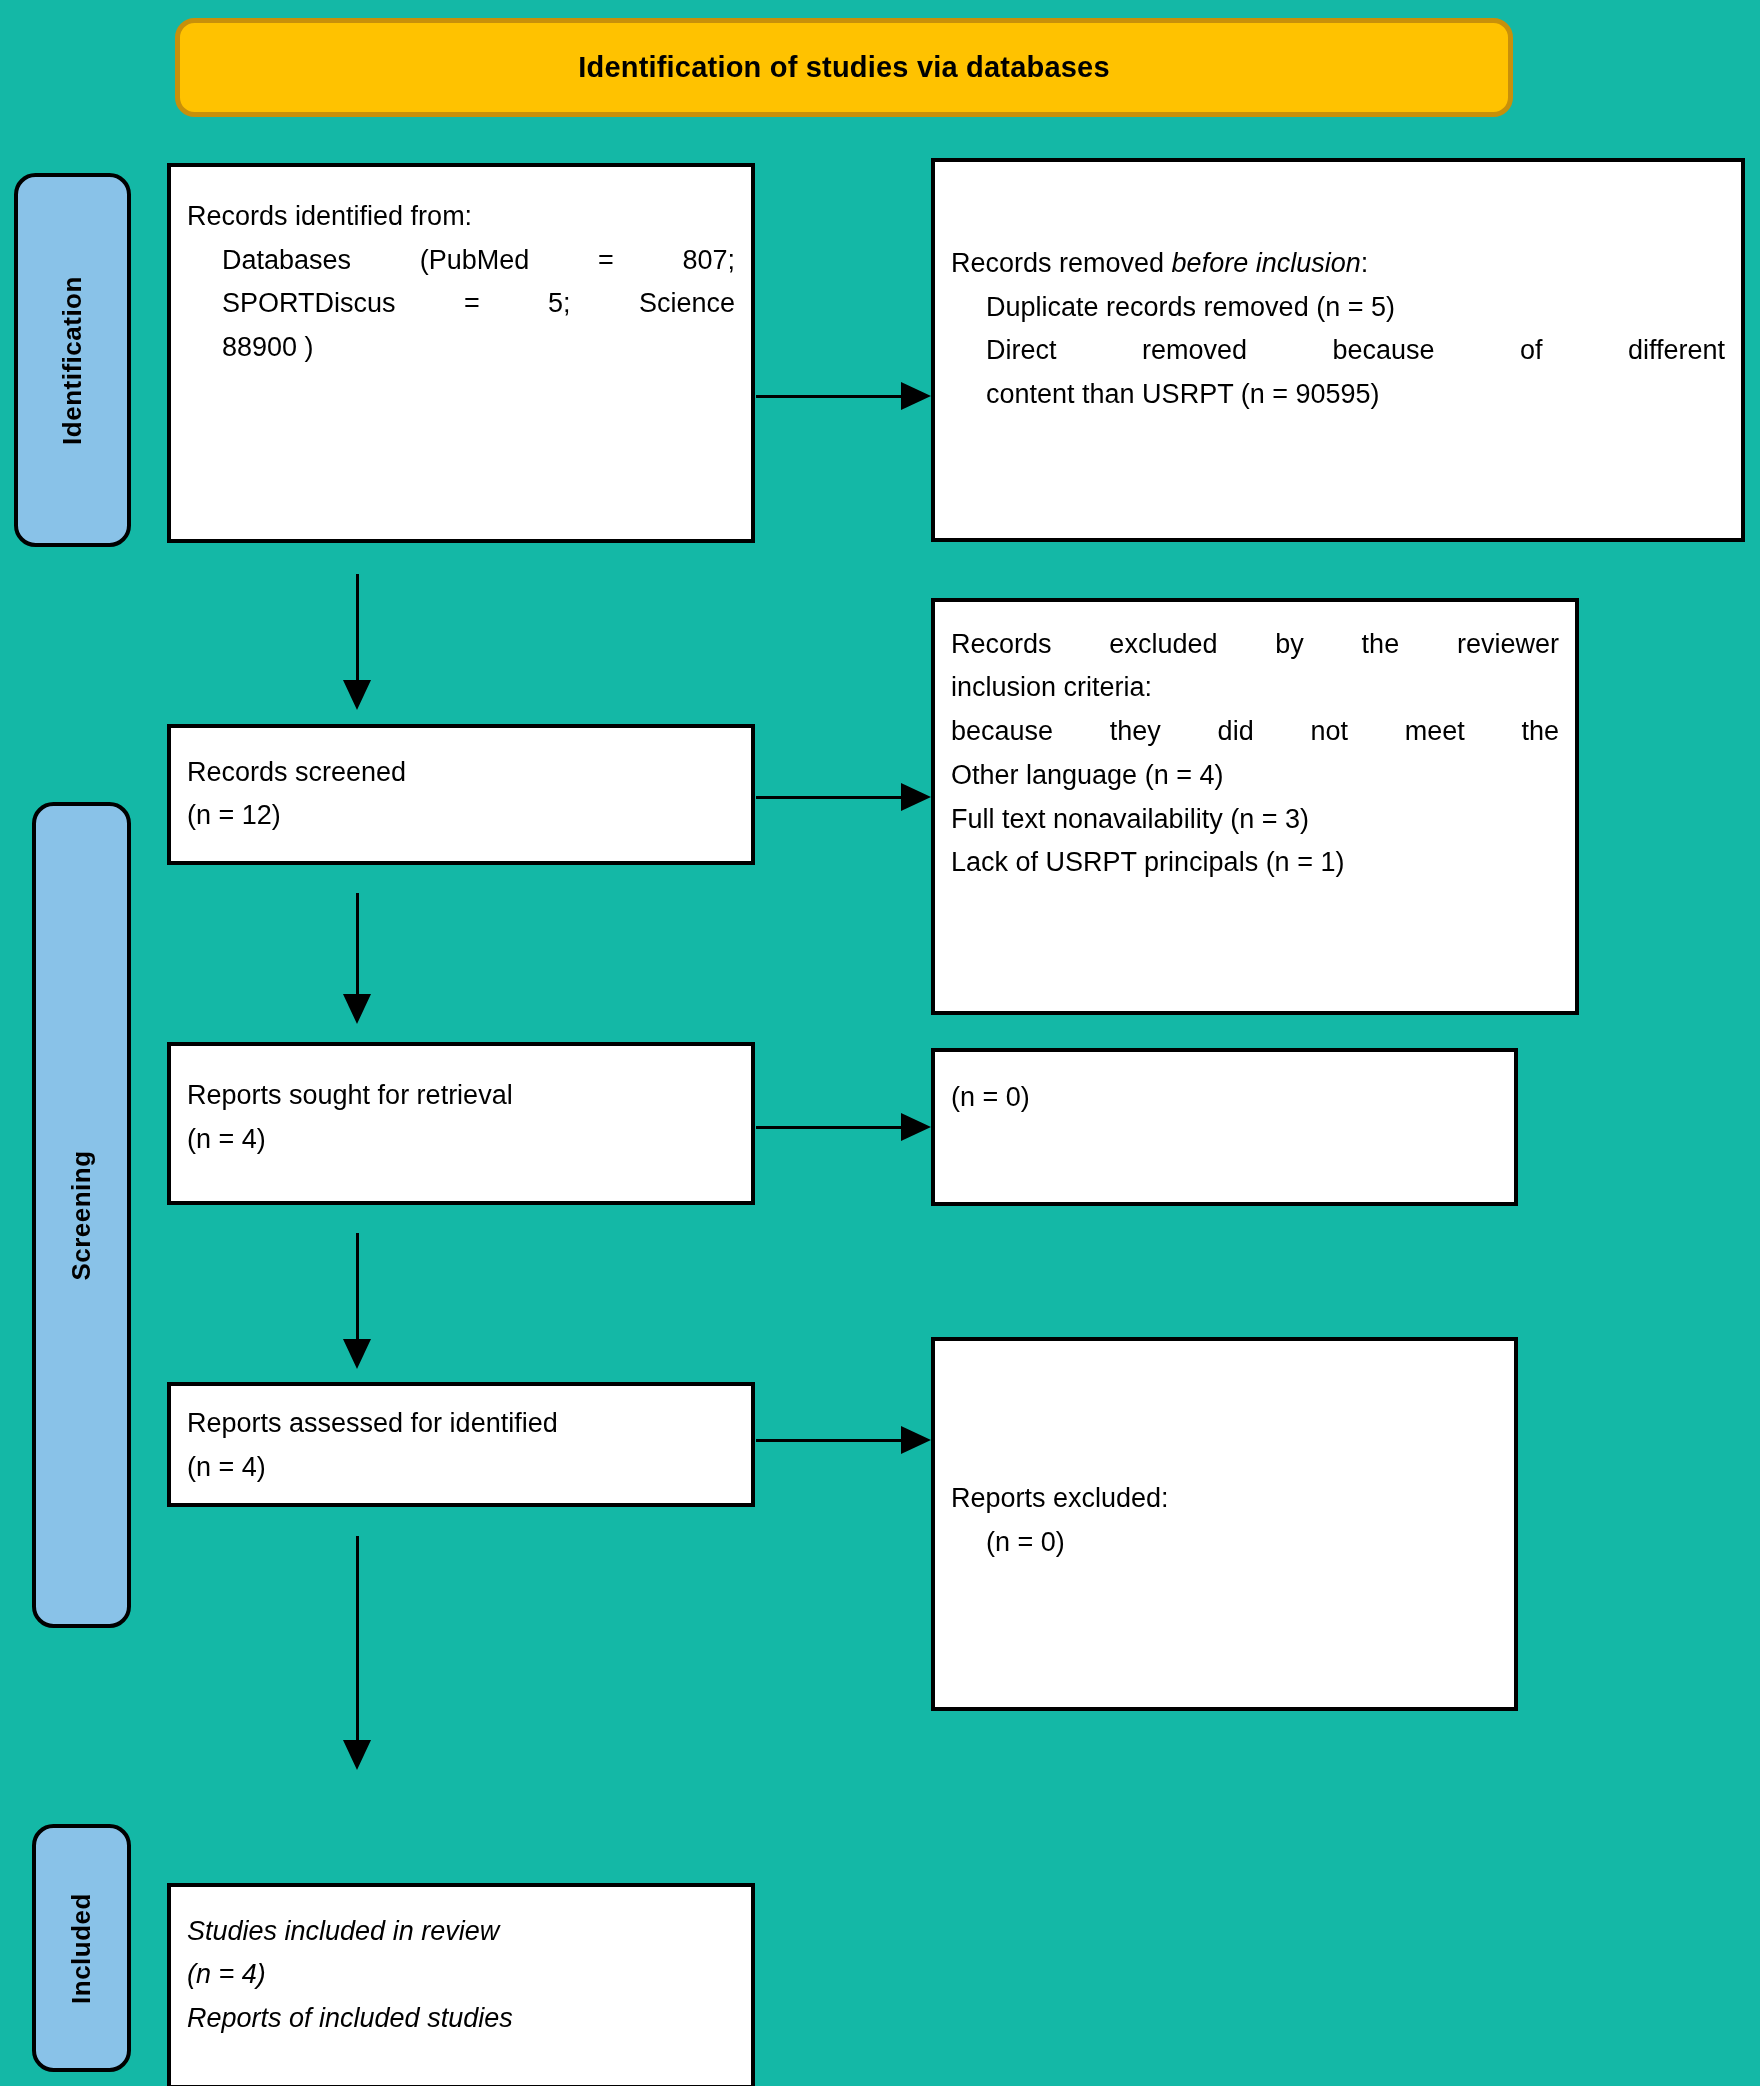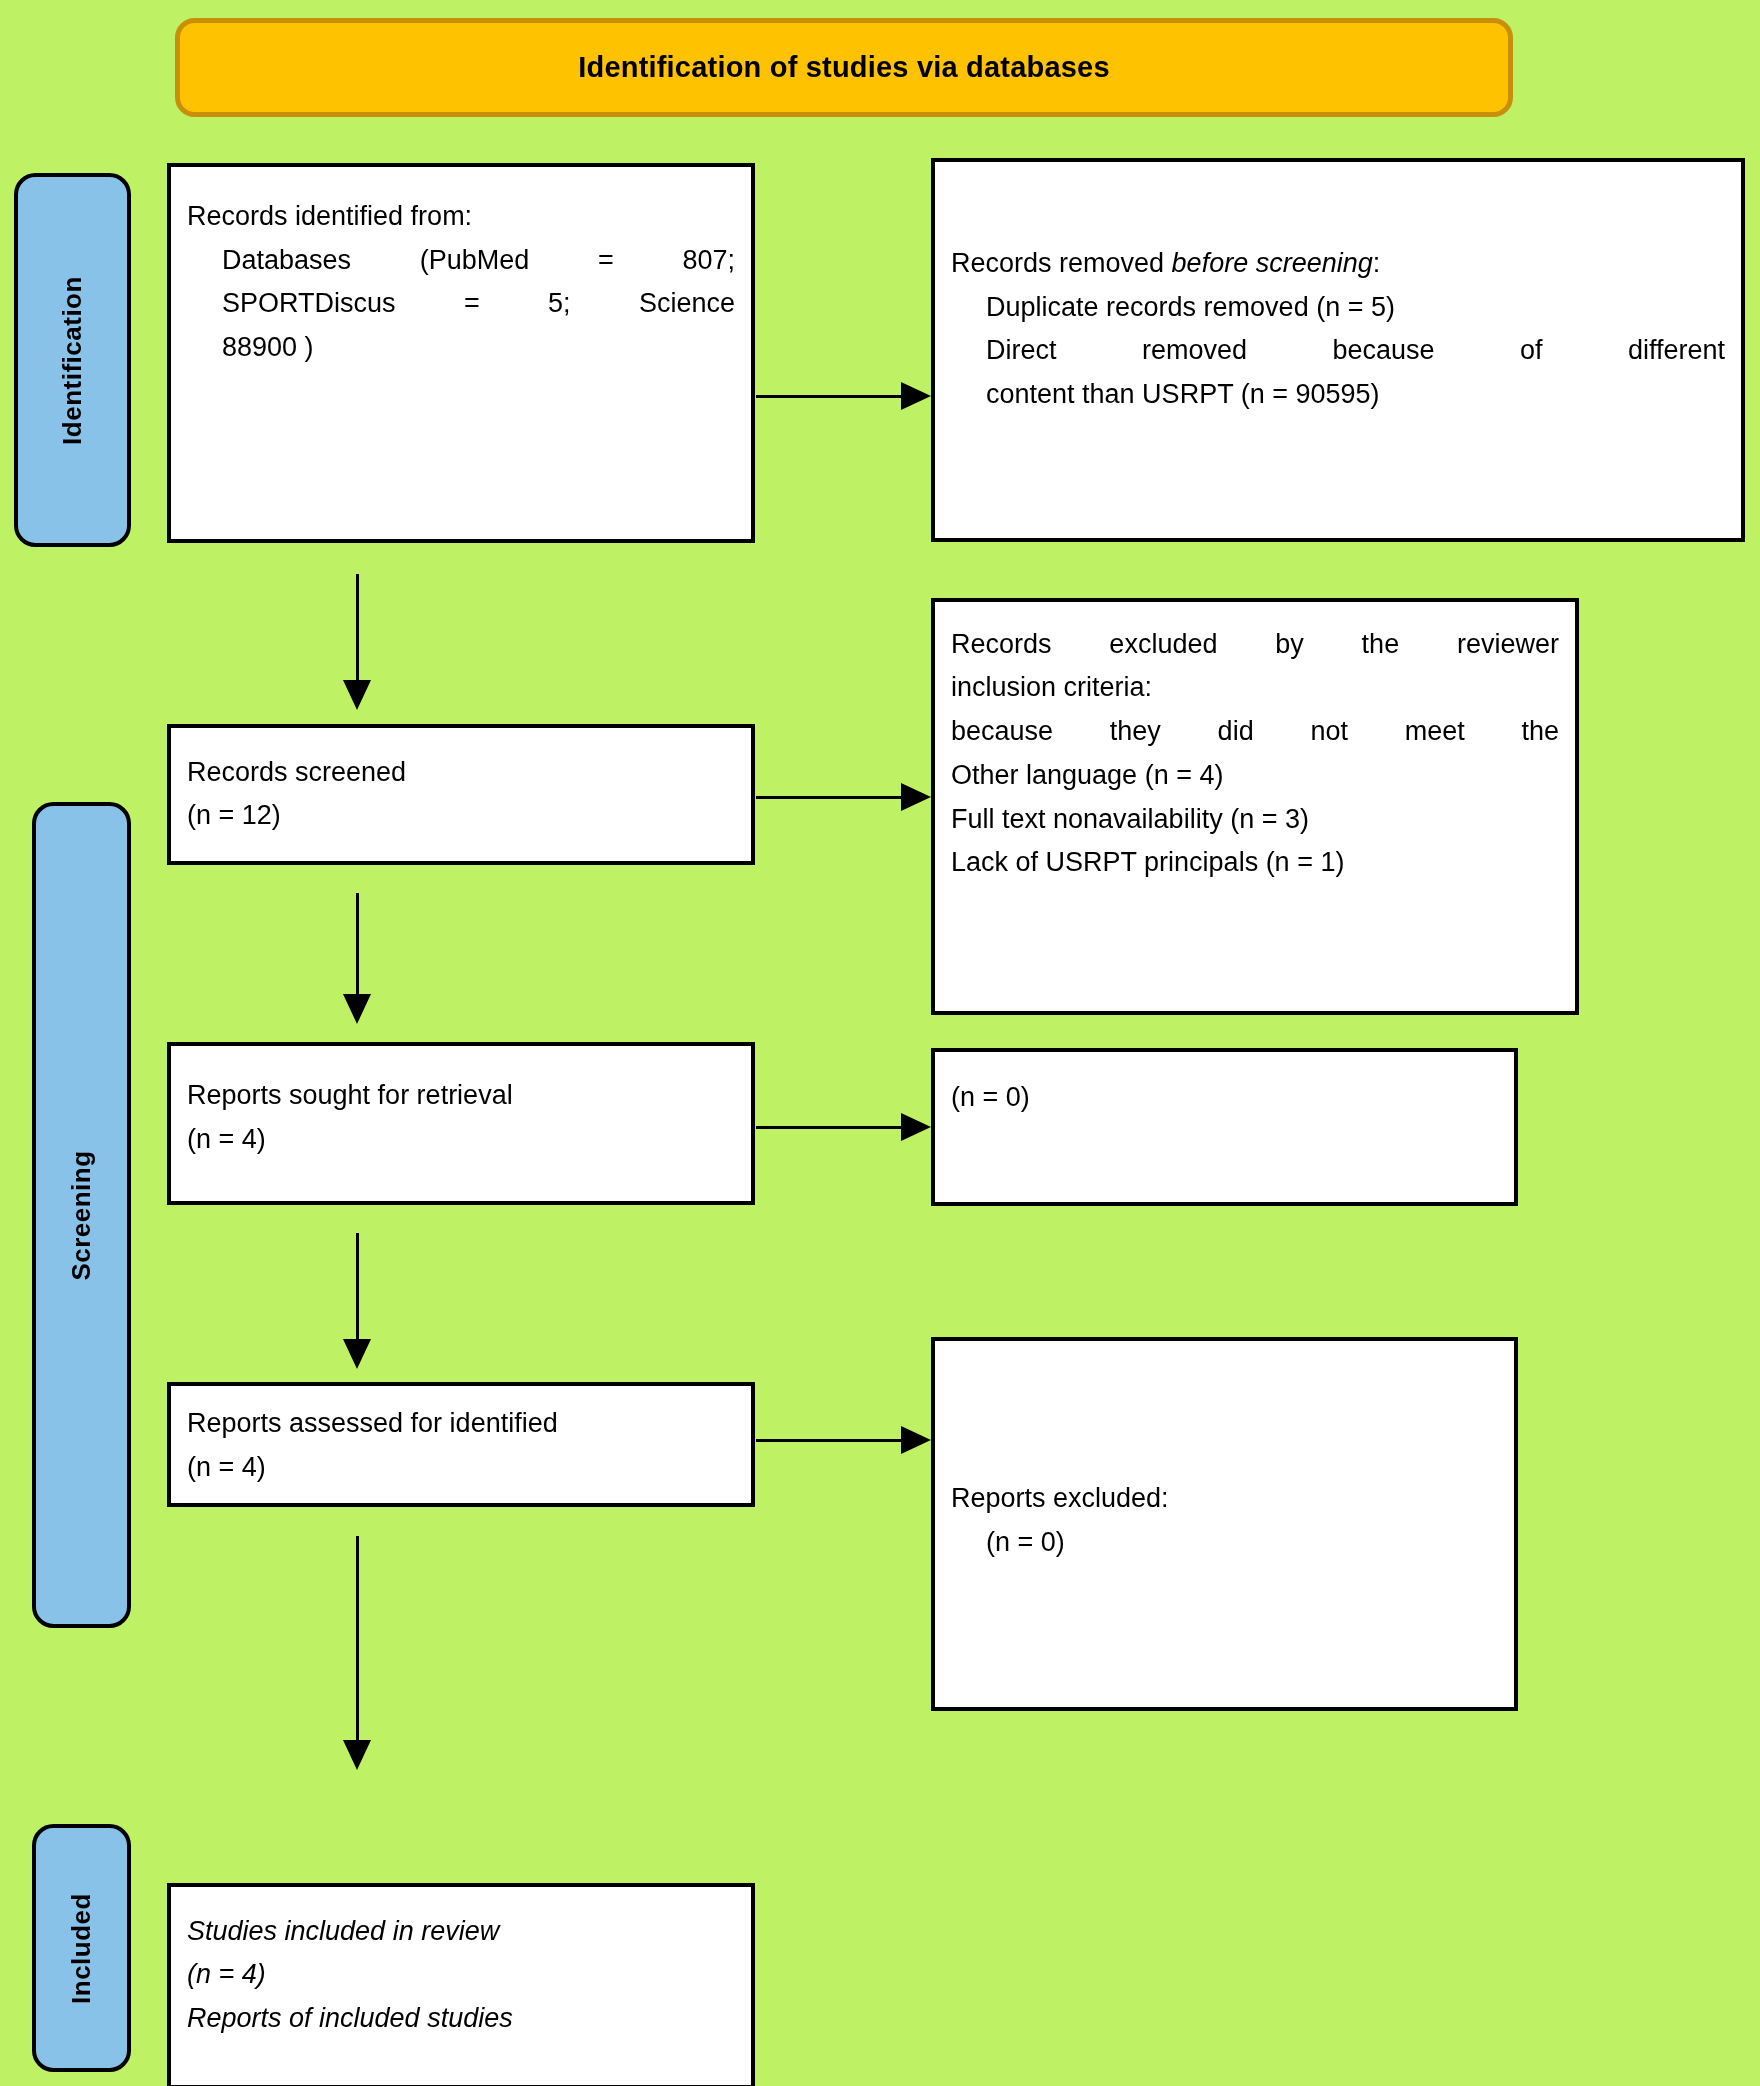--- a/index.html
+++ b/index.html
@@ -4,21 +4,21 @@
 <style>
   html,body{margin:0;padding:0;background:#fff;}
   body{
     font-family:"Liberation Sans", sans-serif;
     color:#000;
   }
   #page{
     position:relative;
     width:1760px;
     height:2087px;
-    background:#bef264;
+    background:#14b8a6;
     overflow:hidden;
   }
 
   
   .banner{
     position:absolute;
     left:175px; top:18px;
     width:1338px; height:99px;
     background:var(--gold,#FFC200);
     border:5.1px solid var(--goldb,#C8900A);
@@ -137,21 +137,21 @@
   </div>
 
   <div class="harrow" style="left:756px; top:381px; width:175px; height:30px;">
     <div class="shaft" style="width:150px;"></div>
     <div class="head"></div>
   </div>
 
   <div class="box" style="left:931px; top:158px; width:814px; height:384px;">
     <div class="box-inner" style="top:80px;">
       <p class="ln">
-        <span>Records removed </span><span class="it">before screening</span><span>:</span>
+        <span>Records removed </span><span class="it">before inclusion</span><span>:</span>
       </p>
       <p class="ln ind">Duplicate records removed (n = 5)</p>
       <p class="ln ind just">Direct removed because of different</p>
       <p class="ln ind just-last-left">content than USRPT (n = 90595)</p>
     </div>
   </div>
 
   <div class="varrow" style="left:343px; top:574px; width:29px; height:136px;">
     <div class="shaft" style="height:106px;"></div>
     <div class="head"></div>

